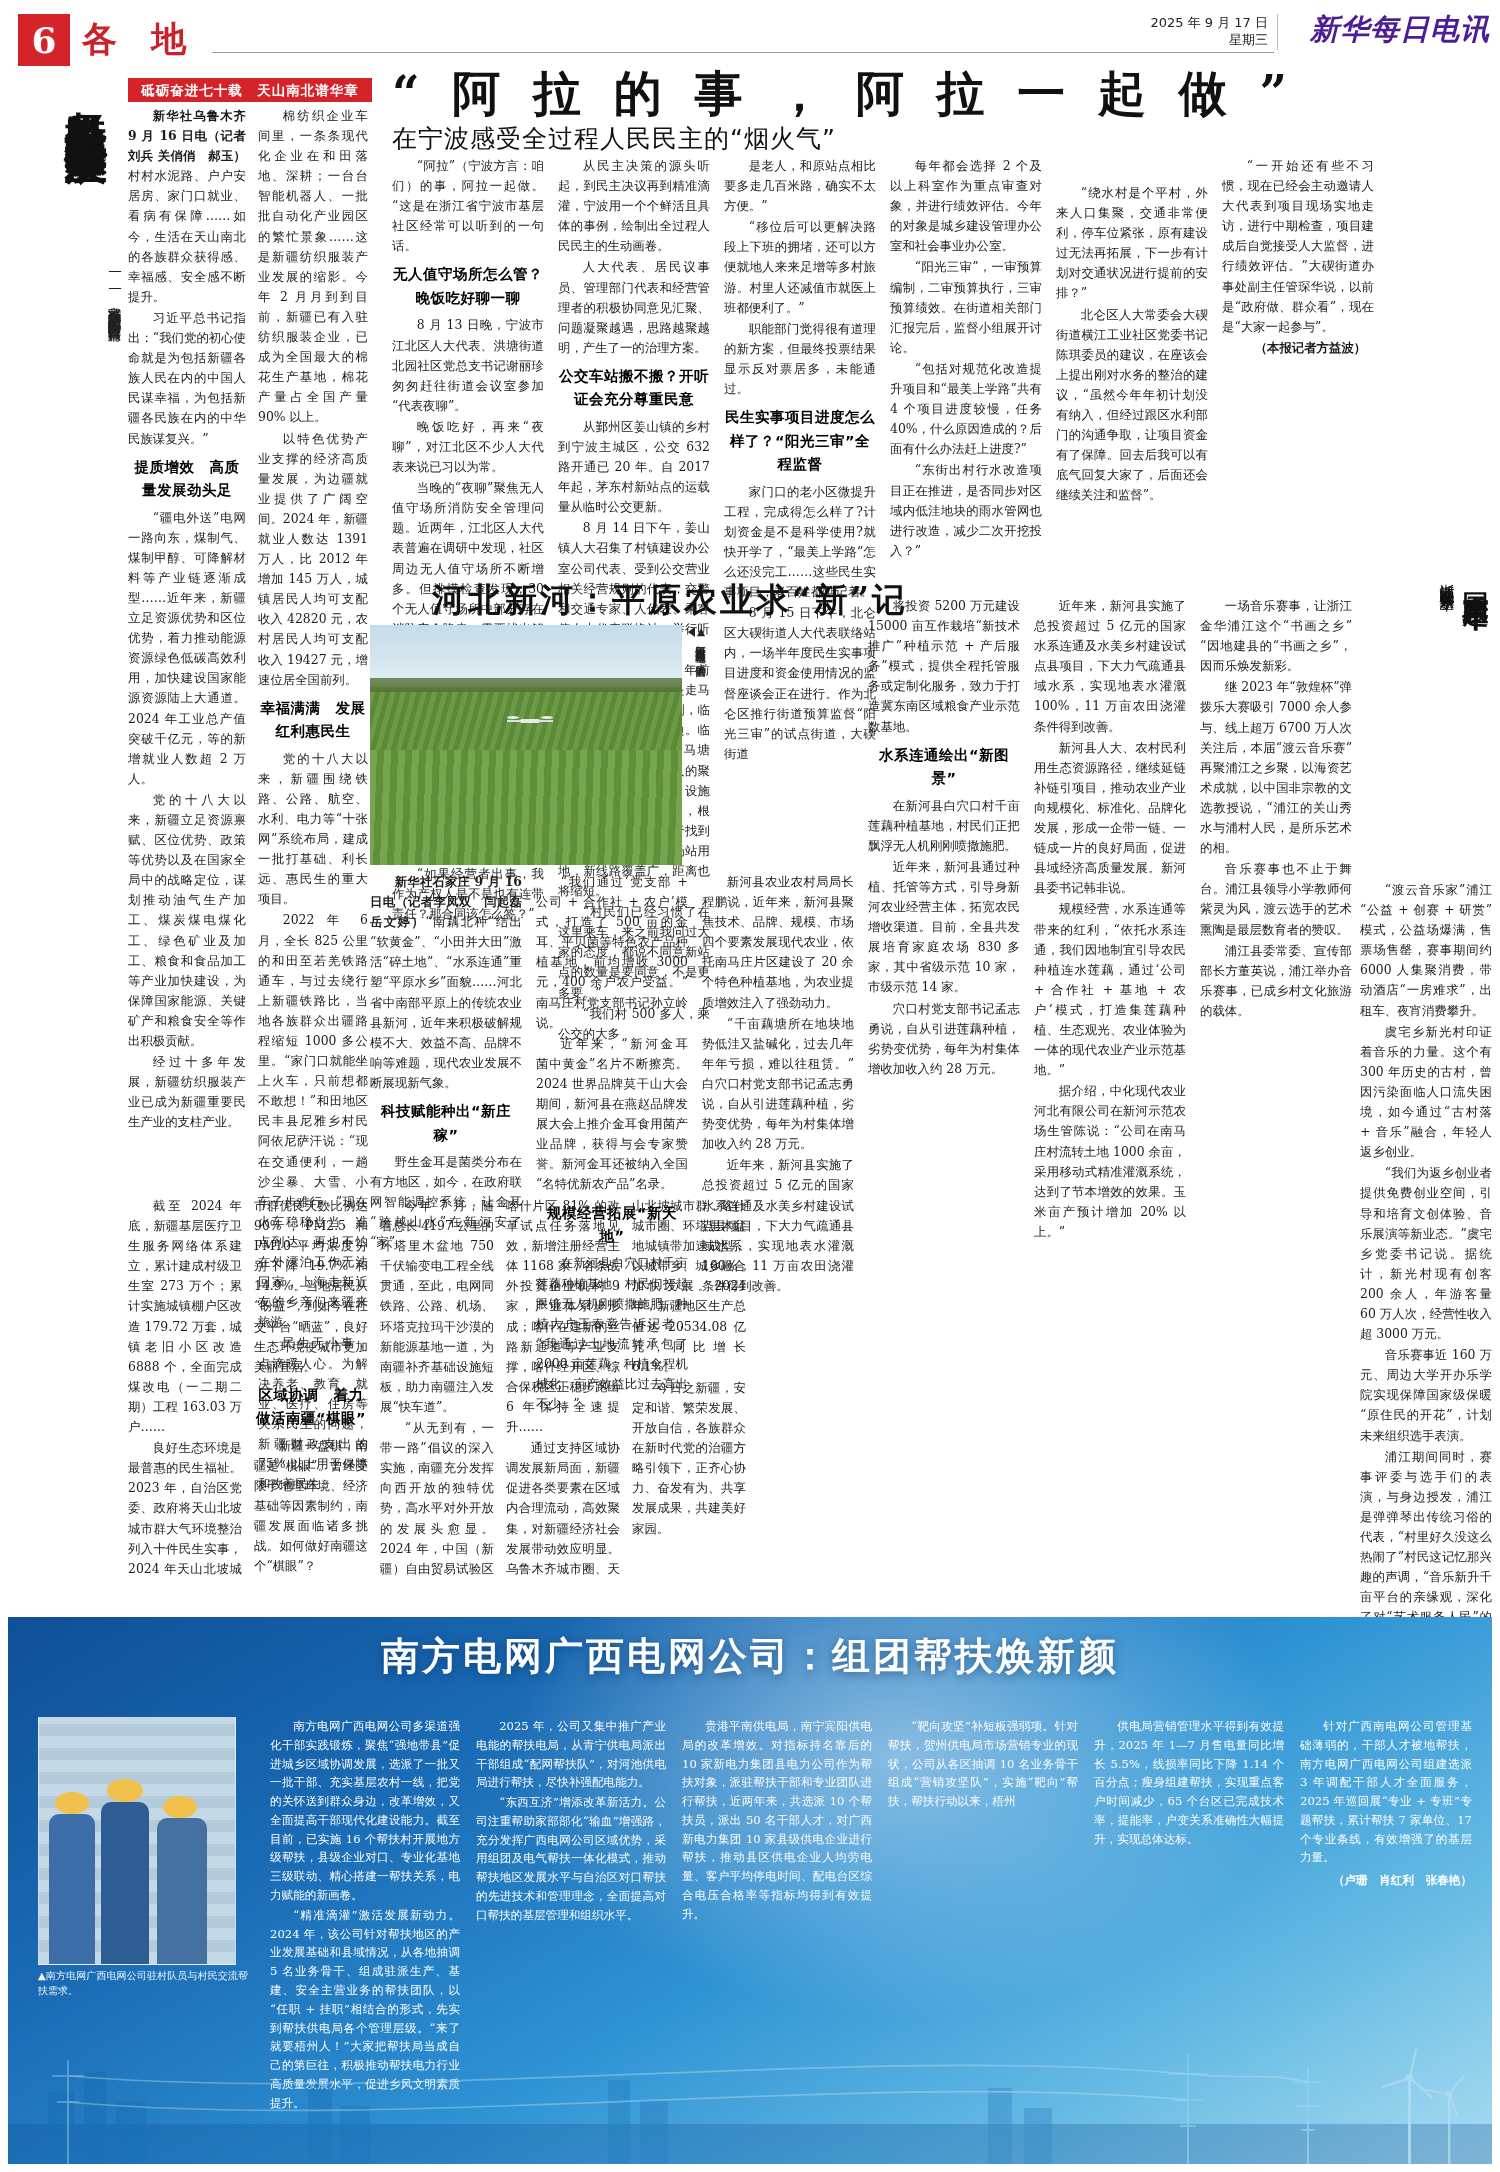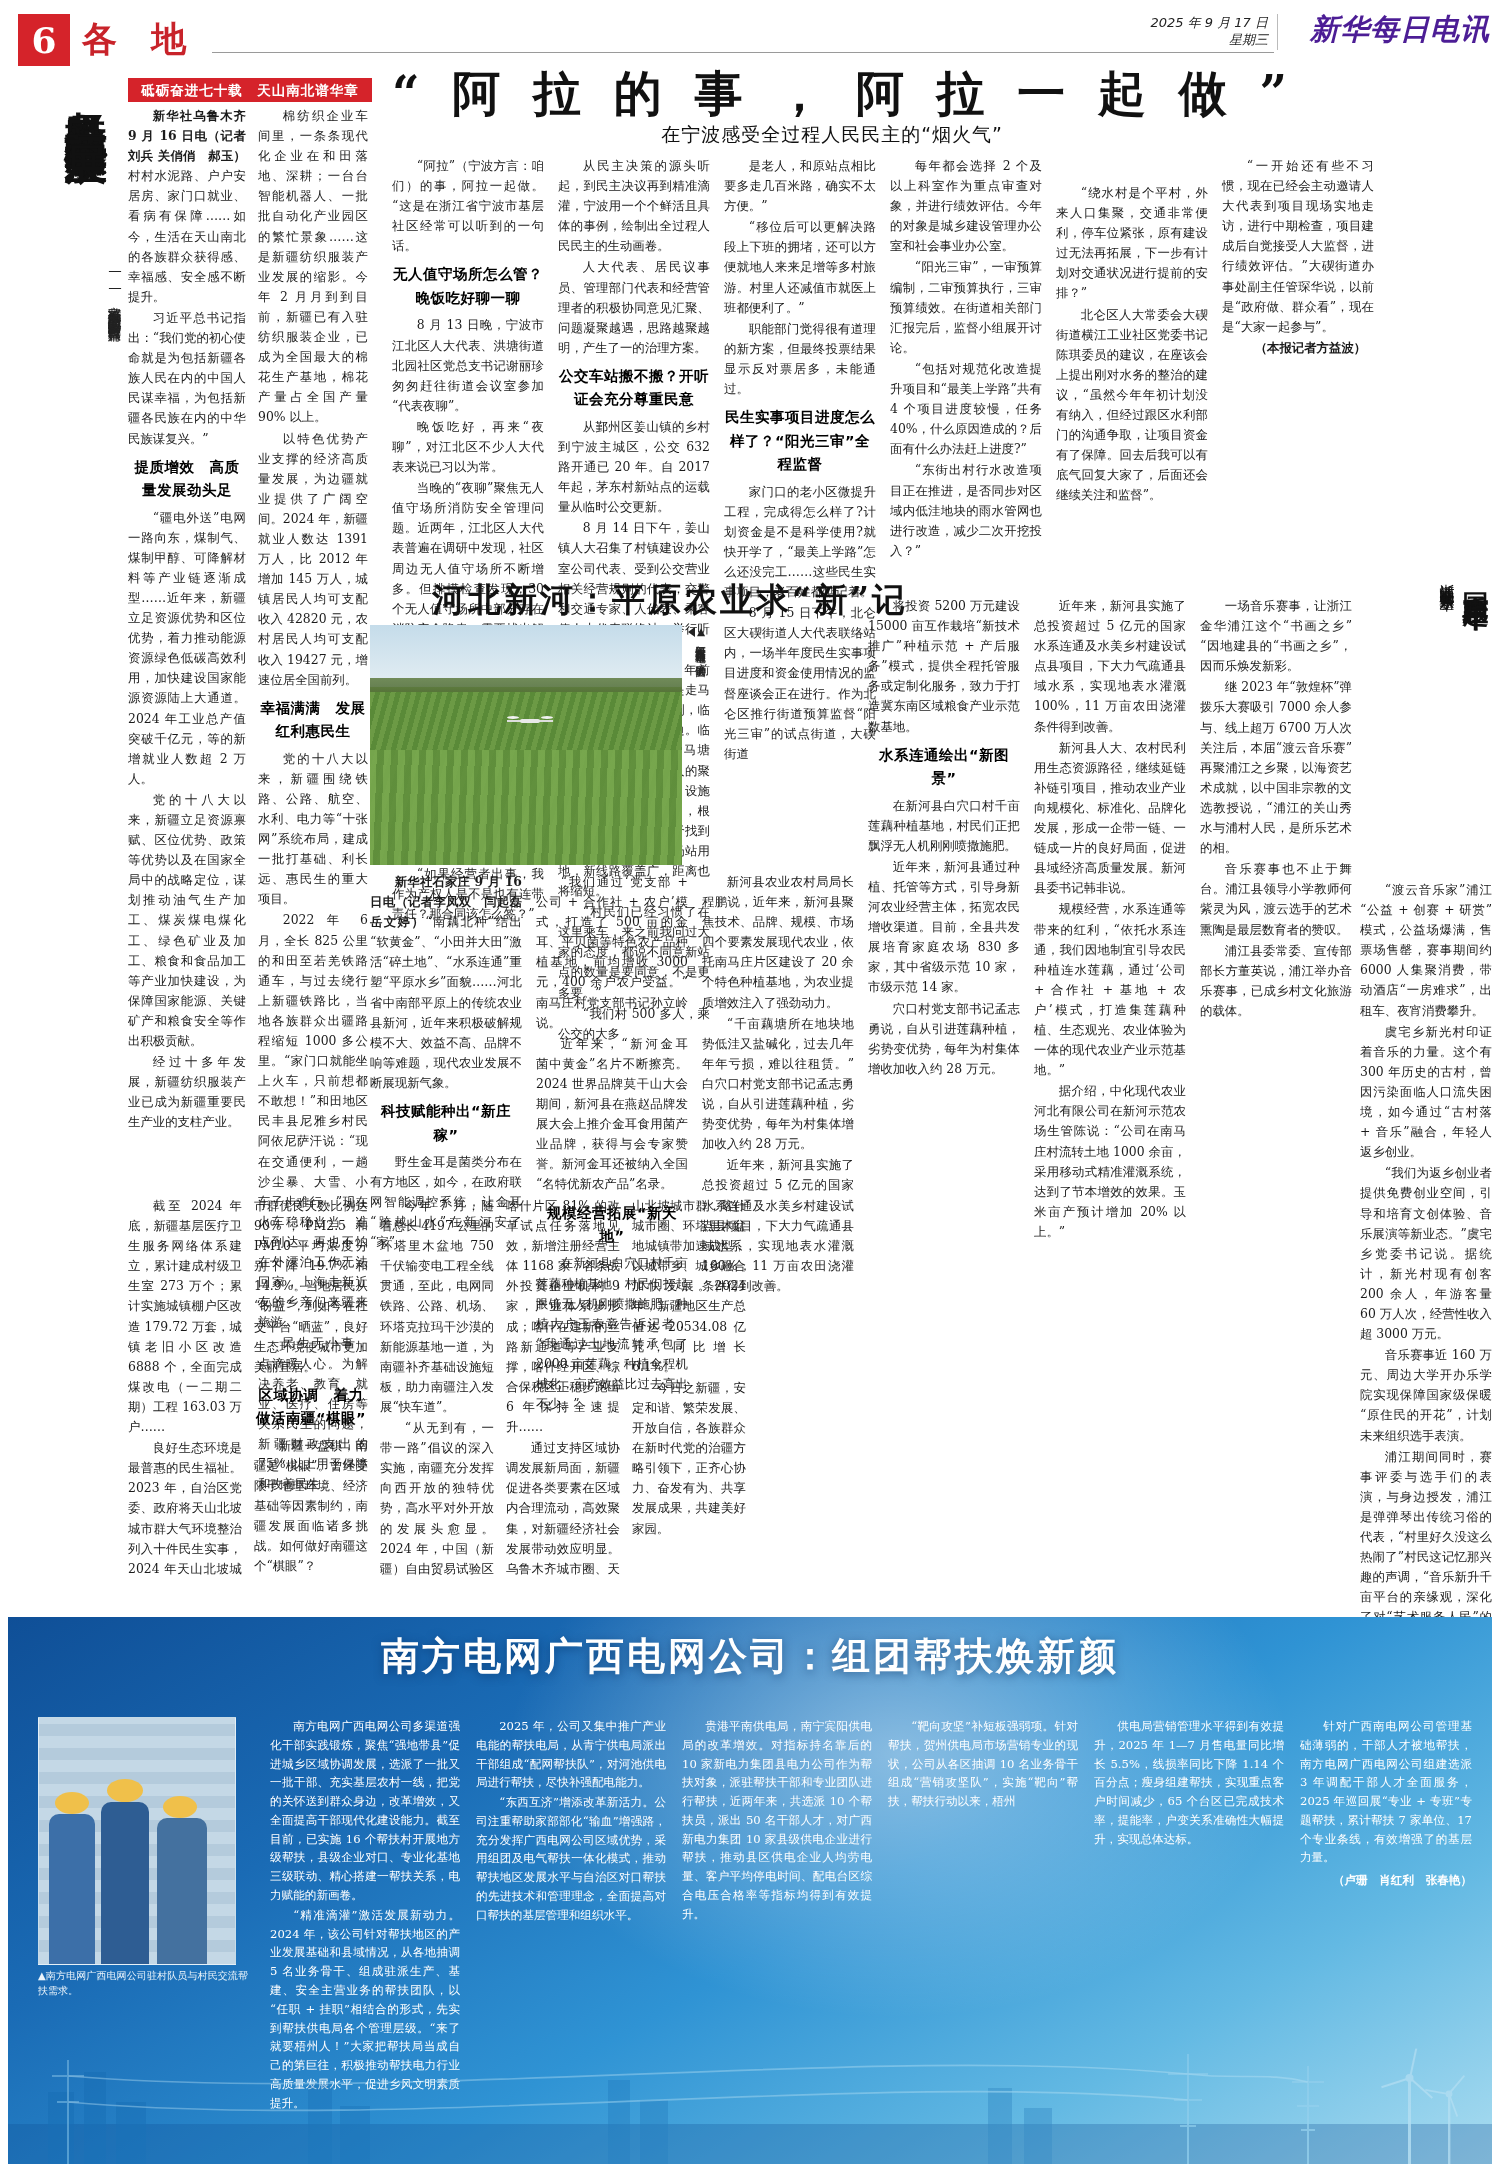--- a/index.html
+++ b/index.html
@@ -18,21 +18,21 @@
     font-weight:bold;font-size:36px;line-height:52px;text-align:center;
   }
   .section-title{
     position:absolute;left:82px;top:16px;
     font-family:"DejaVu Serif","Liberation Serif",serif;
     font-weight:bold;font-size:35px;letter-spacing:11px;color:#c8232a;
   }
   .masthead-rule{position:absolute;left:212px;top:52px;width:1062px;height:1px;background:#9a9a9a;}
   .date-block{
     position:absolute;right:232px;top:14px;text-align:right;
-    font-size:13px;line-height:17px;color:#222;font-style:italic;
+    font-size:13px;line-height:17px;color:#222;
   }
   .date-divider{position:absolute;right:222px;top:14px;width:1px;height:36px;background:#bbb;}
   .paper-logo{
     position:absolute;right:10px;top:10px;
     font-family:"DejaVu Serif","Liberation Serif",serif;
     font-weight:bold;font-size:29px;color:#4c1d95;letter-spacing:1px;
     font-style:italic;
   }
 
   
@@ -70,23 +70,23 @@
     font-size:13.5px;line-height:24px;text-align:center;letter-spacing:1px;
   }
 
   
   .big-quote-head{
     position:absolute;left:392px;top:62px;width:880px;text-align:center;
     font-family:"DejaVu Serif","Liberation Serif",serif;
     font-weight:bold;font-size:48px;letter-spacing:8px;color:#111;white-space:nowrap;
   }
   .big-quote-sub{
-    position:absolute;left:392px;top:122px;width:880px;text-align:center;
+    position:absolute;left:392px;top:122px;width:880px;
     font-family:"DejaVu Sans","Liberation Sans",sans-serif;
-    font-size:19px;letter-spacing:1px;color:#111;
+    font-size:25px;letter-spacing:1px;color:#111;
   }
 
   
   .mid-head{
     position:absolute;left:370px;top:578px;width:600px;text-align:center;
     font-family:"DejaVu Serif","Liberation Serif",serif;
     font-weight:bold;font-size:33px;letter-spacing:3px;color:#111;white-space:nowrap;
   }
 
   

